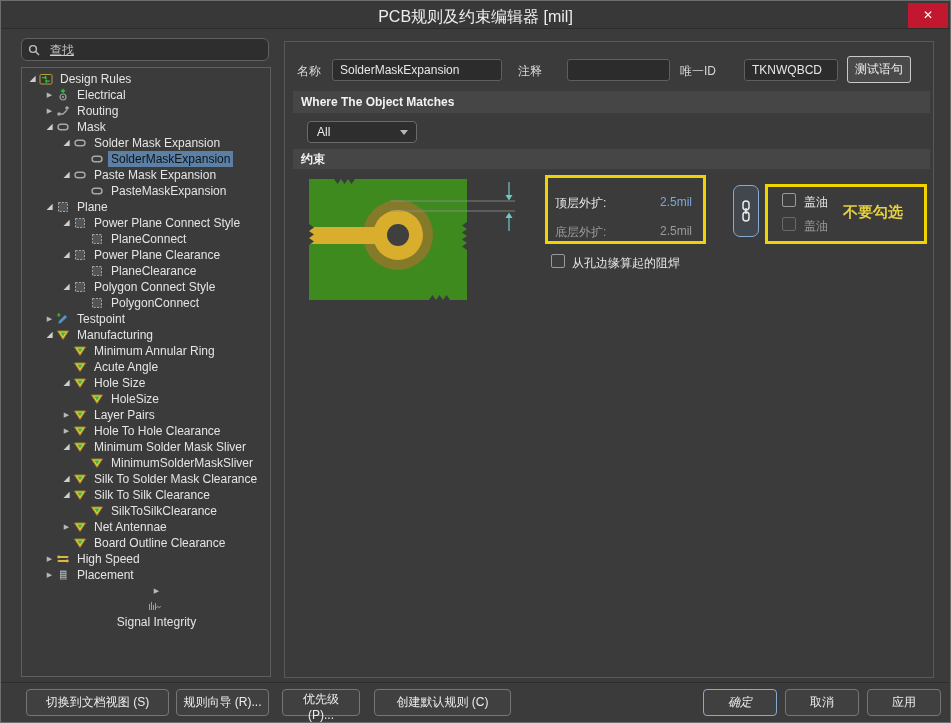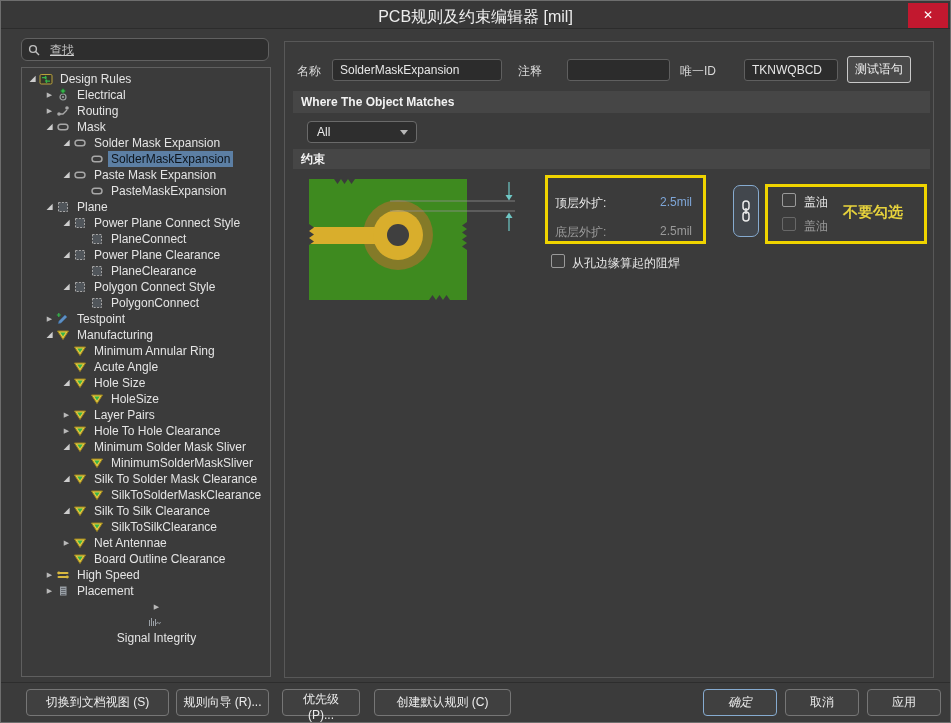--- a/index.html
+++ b/index.html
@@ -349,30 +349,20 @@
     <span class="arrow expanded">◢</span>
     <span class="tree-icon">
           <svg viewBox="0 0 14 14">
             <polygon points="1.5,3 12.5,3 7,11.5" fill="#e9c83e" stroke="#9a8420"></polygon>
             <polygon points="4.3,4.6 9.7,4.6 7,8.6" fill="#35b54a"></polygon>
           </svg>
         </span>
     <span class="tree-label">Silk To Solder Mask Clearance</span>
   </div>
 
-  <div class="tree-row" style="padding-left: 55px;">
-    <span class="arrow"></span>
-    <span class="tree-icon">
-          <svg viewBox="0 0 14 14">
-            <polygon points="1.5,3 12.5,3 7,11.5" fill="#e9c83e" stroke="#9a8420"></polygon>
-            <polygon points="4.3,4.6 9.7,4.6 7,8.6" fill="#35b54a"></polygon>
-          </svg>
-        </span>
-    <span class="tree-label">SilkToSolderMaskClearance</span>
-  </div>
 
   <div class="tree-row" style="padding-left: 38px;">
     <span class="arrow expanded">◢</span>
     <span class="tree-icon">
           <svg viewBox="0 0 14 14">
             <polygon points="1.5,3 12.5,3 7,11.5" fill="#e9c83e" stroke="#9a8420"></polygon>
             <polygon points="4.3,4.6 9.7,4.6 7,8.6" fill="#35b54a"></polygon>
           </svg>
         </span>
     <span class="tree-label">Silk To Silk Clearance</span>

